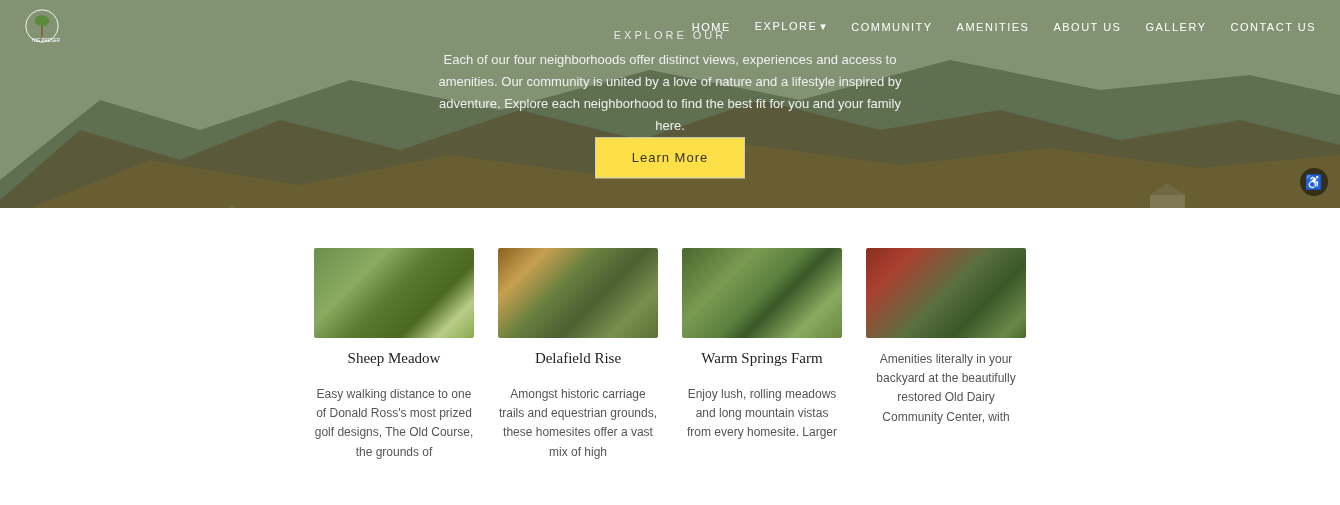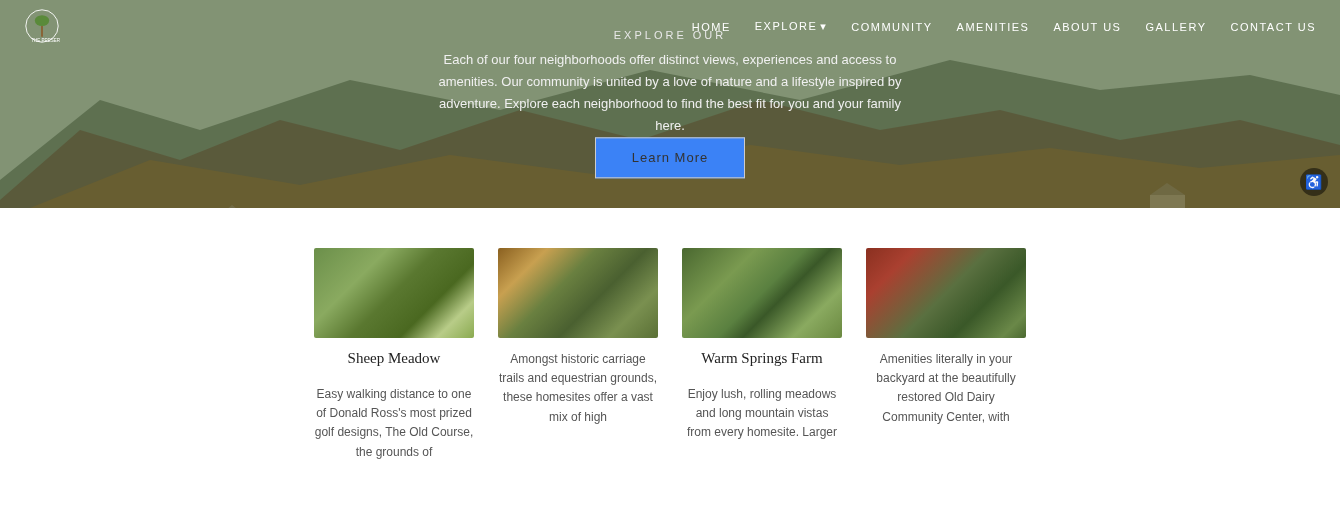--- a/index.html
+++ b/index.html
@@ -86,21 +86,21 @@
       font-family: Arial, sans-serif;
       font-size: 13px;
       line-height: 1.7;
       color: #f0f0f0;
       max-width: 480px;
       margin-left: auto;
       margin-right: auto;
     }
     .hero-btn {
       display: inline-block;
-      background: #3b82f6;
+      background: #fde047;
       color: #333;
       border: 1px solid #ccc;
       padding: 12px 36px;
       font-family: Arial, sans-serif;
       font-size: 13px;
       letter-spacing: 1px;
       cursor: pointer;
       text-decoration: none;
     }
 
@@ -238,20 +238,21 @@
   <div class="neighborhoods-grid">
 
     <div class="neighborhood-card">
       <div class="neighborhood-img img-sheep-meadow"></div>
       <h3 class="neighborhood-name">Sheep Meadow</h3>
       <p class="neighborhood-desc">Easy walking distance to one of Donald Ross's most prized golf designs, The Old Course, the grounds of</p>
     </div>
 
     <div class="neighborhood-card">
       <div class="neighborhood-img img-delafield"></div>
+      <h3 class="neighborhood-name">Delafield Rise</h3>
       <p class="neighborhood-desc">Amongst historic carriage trails and equestrian grounds, these homesites offer a vast mix of high</p>
     </div>
 
     <div class="neighborhood-card">
       <div class="neighborhood-img img-warm-springs"></div>
       <h3 class="neighborhood-name">Warm Springs Farm</h3>
       <p class="neighborhood-desc">Enjoy lush, rolling meadows and long mountain vistas from every homesite. Larger</p>
     </div>
 
     <div class="neighborhood-card">

